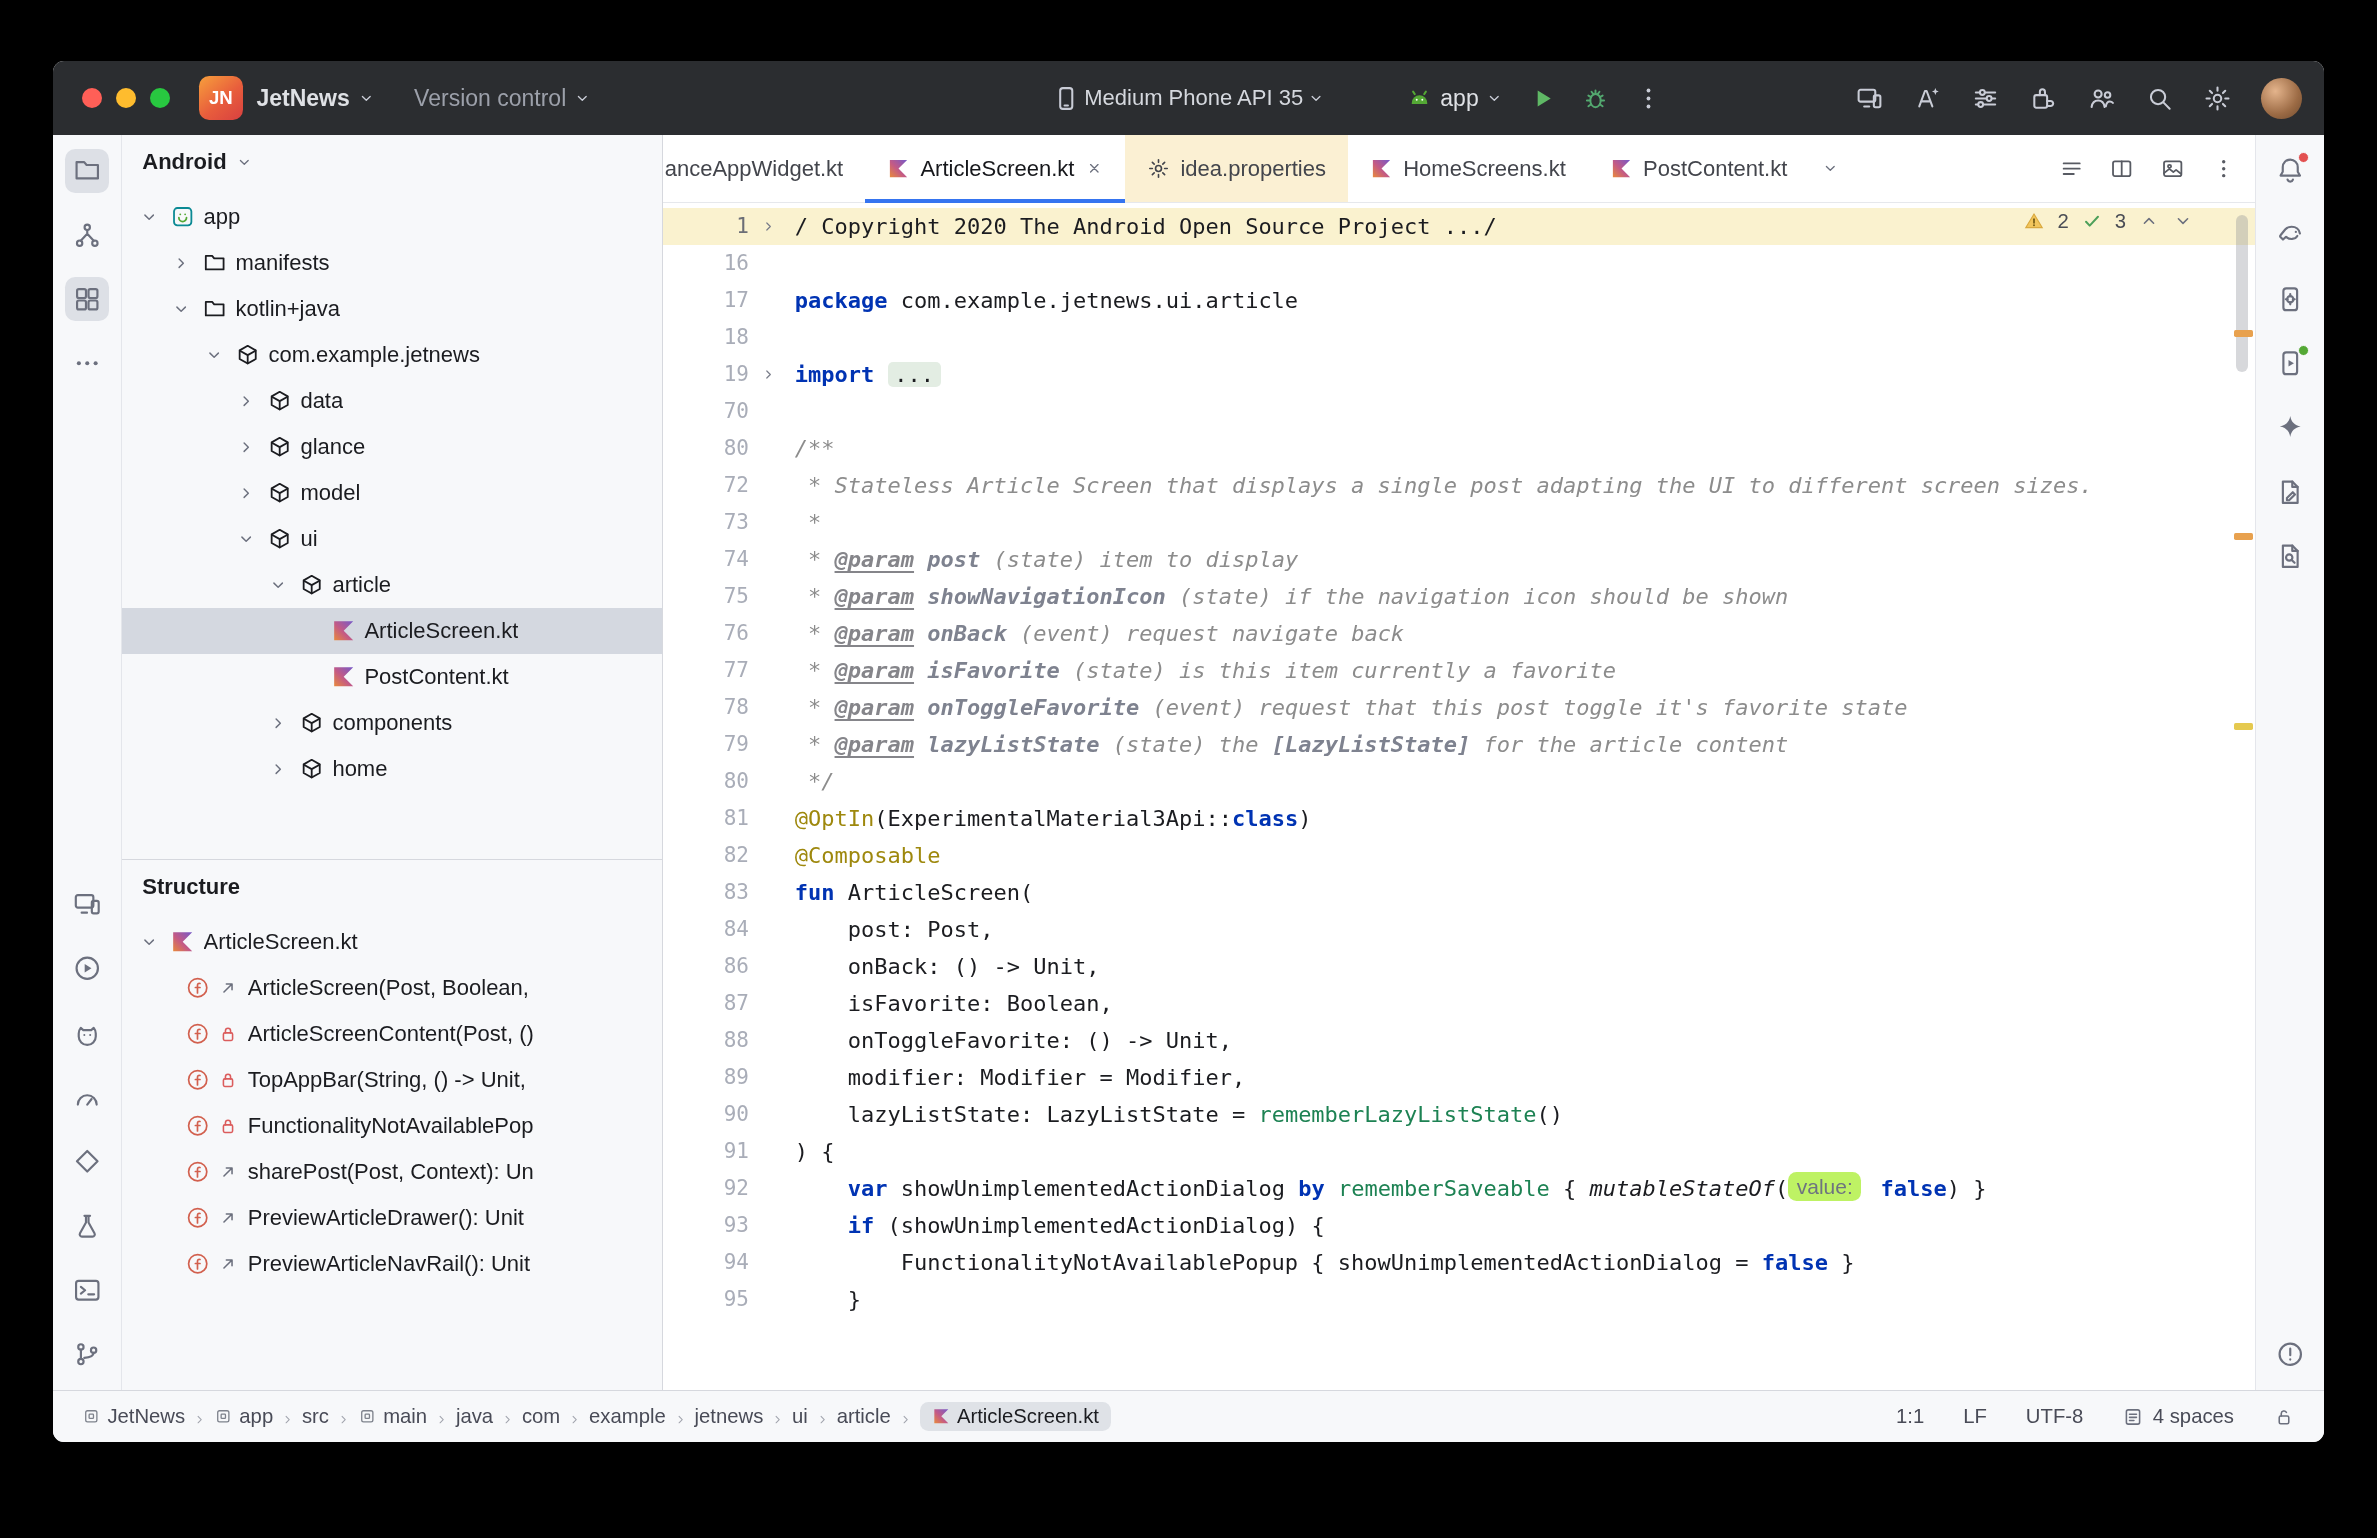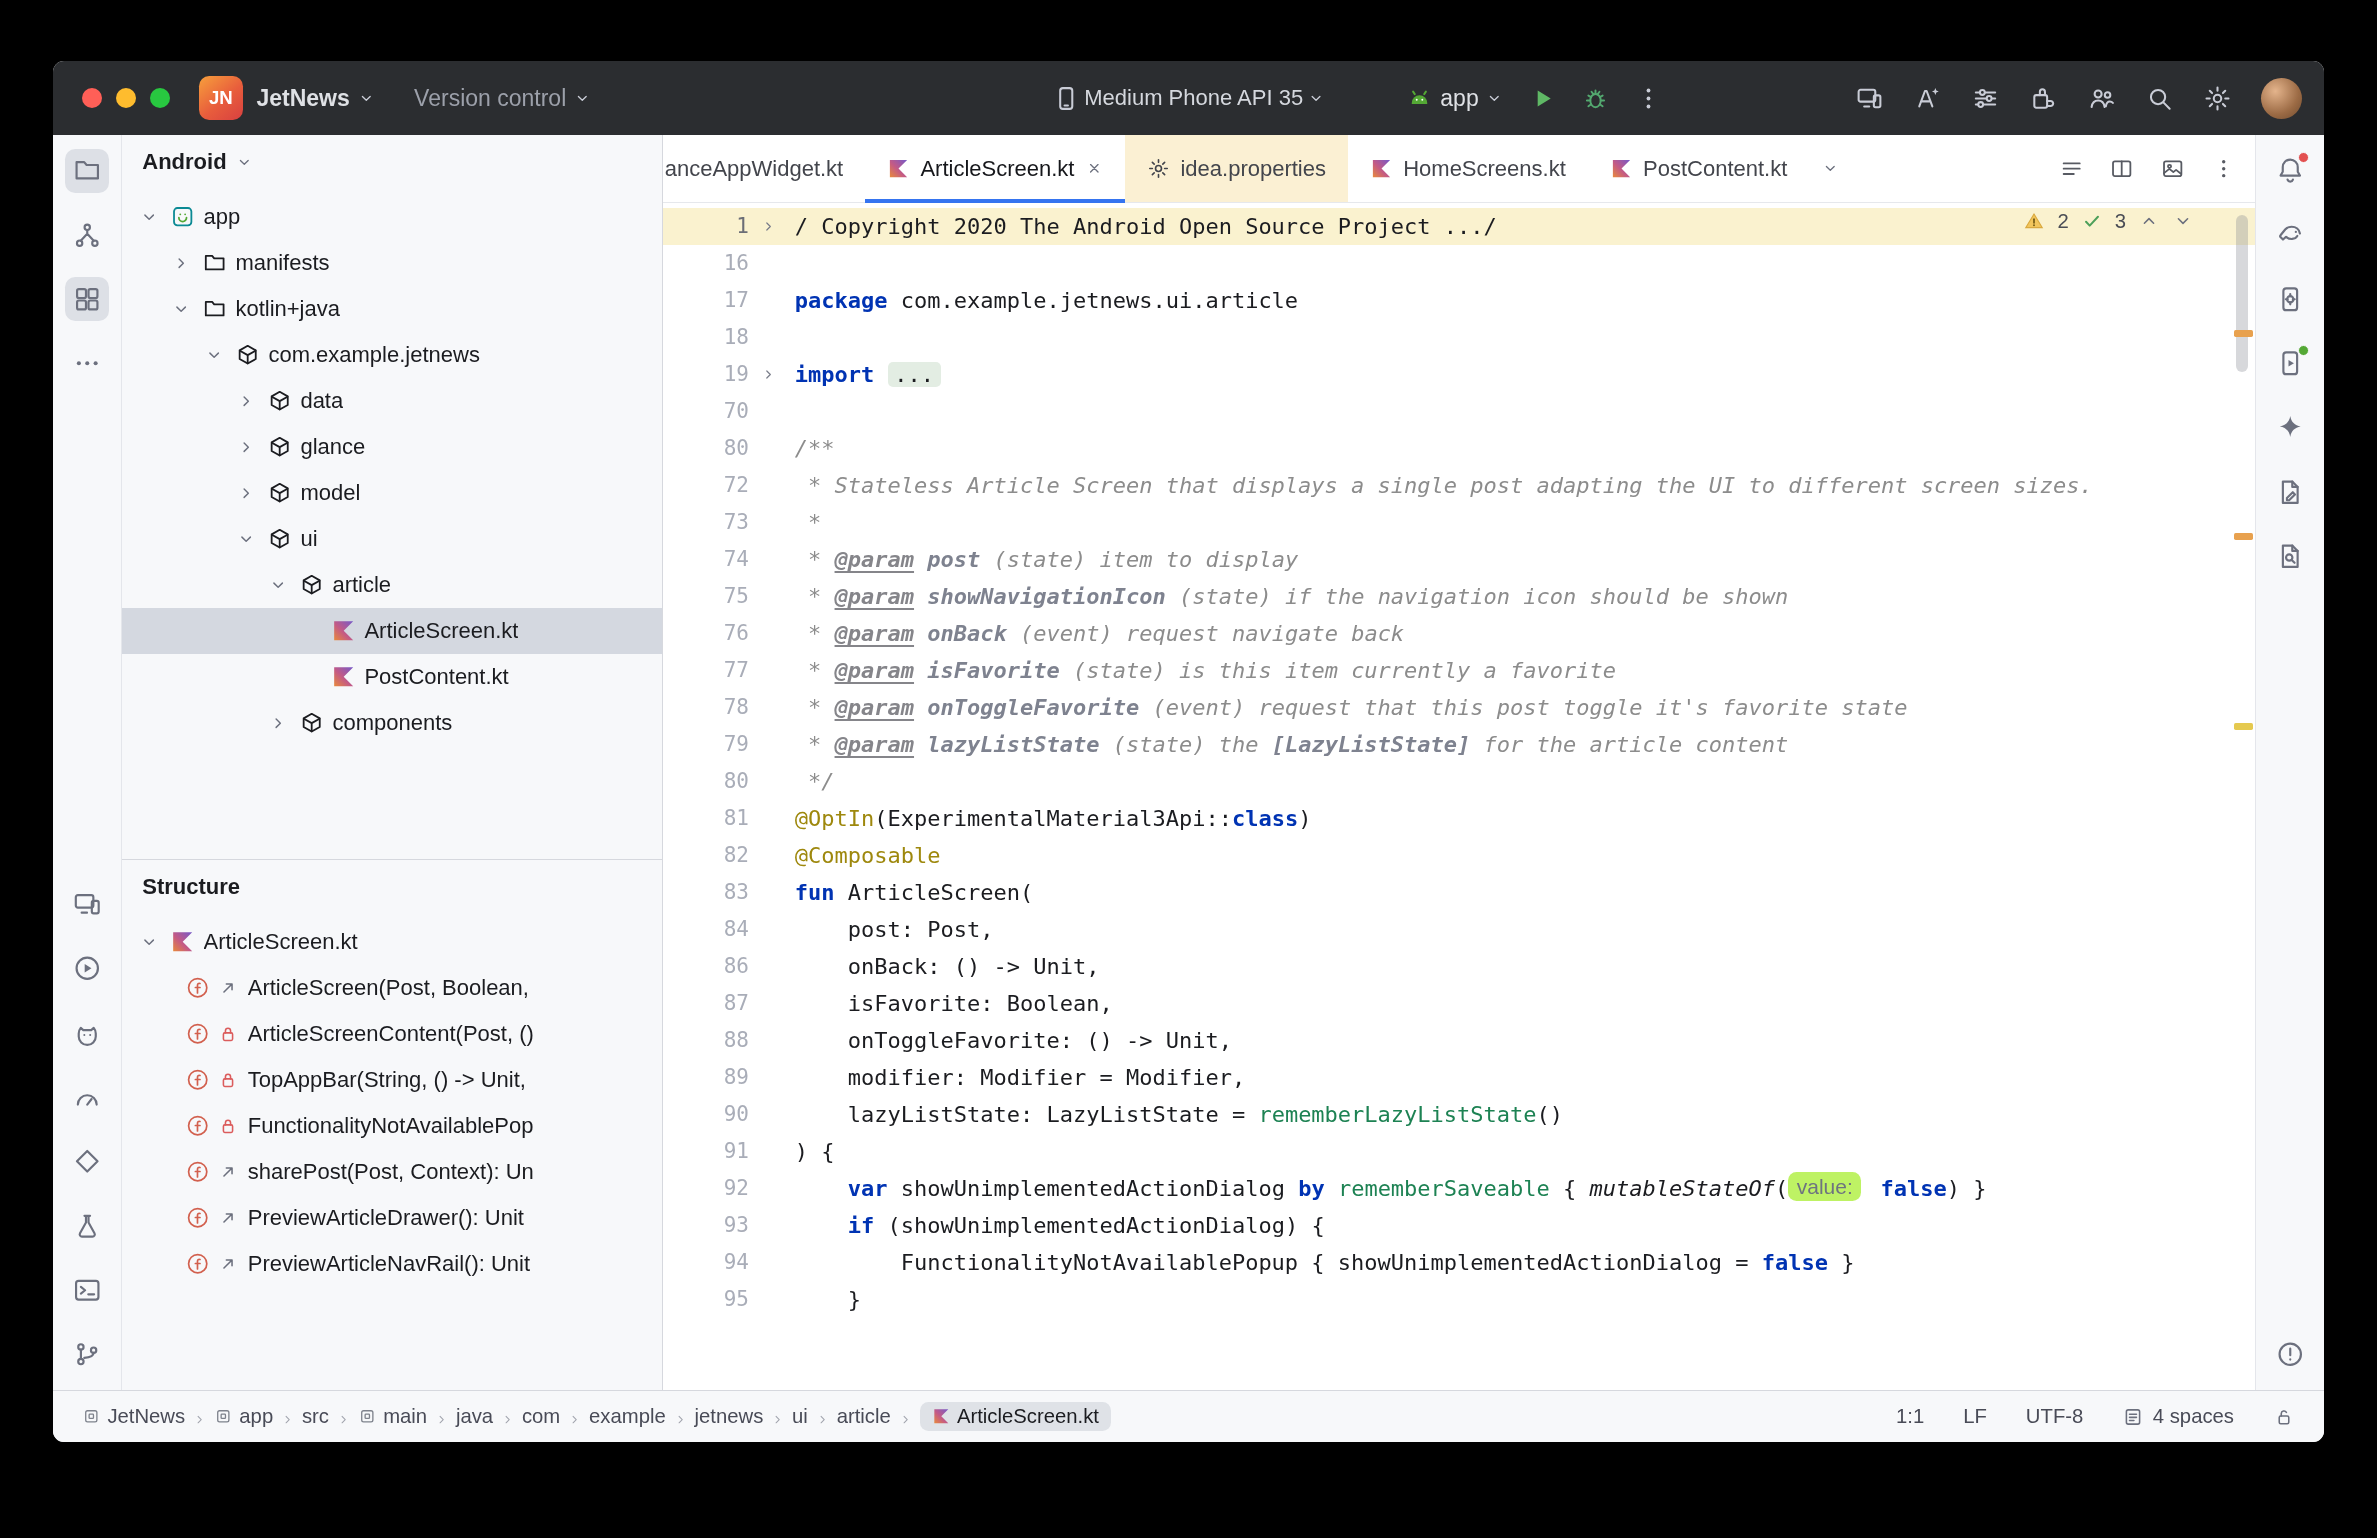--- a/index.html
+++ b/index.html
@@ -524,20 +524,34 @@
                 </svg>
               </span>
               <span class="icon t-icon">
                 <svg viewBox="0 0 24 24" fill="none" stroke="currentColor" stroke-width="1.7" stroke-linecap="round" stroke-linejoin="round">
                   <path d="M12 3.6l7.6 4.3v8.2L12 20.4l-7.6-4.3V7.9z"></path>
                   <path d="M4.6 8.2L12 12.4l7.4-4.2M12 12.4v7.8"></path>
                 </svg>
               </span>
               <span class="tree-label">components</span>
             </div>
+            <div class="tree-row" style="padding-left: 144px;">
+              <span class="chev">
+                <svg viewBox="0 0 24 24" fill="none" stroke="currentColor" stroke-width="1.7" stroke-linecap="round" stroke-linejoin="round">
+                  <path d="M9.6 7l5 5-5 5"></path>
+                </svg>
+              </span>
+              <span class="icon t-icon">
+                <svg viewBox="0 0 24 24" fill="none" stroke="currentColor" stroke-width="1.7" stroke-linecap="round" stroke-linejoin="round">
+                  <path d="M12 3.6l7.6 4.3v8.2L12 20.4l-7.6-4.3V7.9z"></path>
+                  <path d="M4.6 8.2L12 12.4l7.4-4.2M12 12.4v7.8"></path>
+                </svg>
+              </span>
+              <span class="tree-label">home</span>
+            </div>
           </div>
       </div>
       <div class="structure-panel">
         <div class="panel-header">
           <span>Structure</span>
         </div>
         <div class="tree" id="structure-tree">
             <div class="tree-row" style="padding-left: 15.2px;">
               <span class="chev">
                 <svg viewBox="0 0 24 24" fill="none" stroke="currentColor" stroke-width="1.7" stroke-linecap="round" stroke-linejoin="round">

